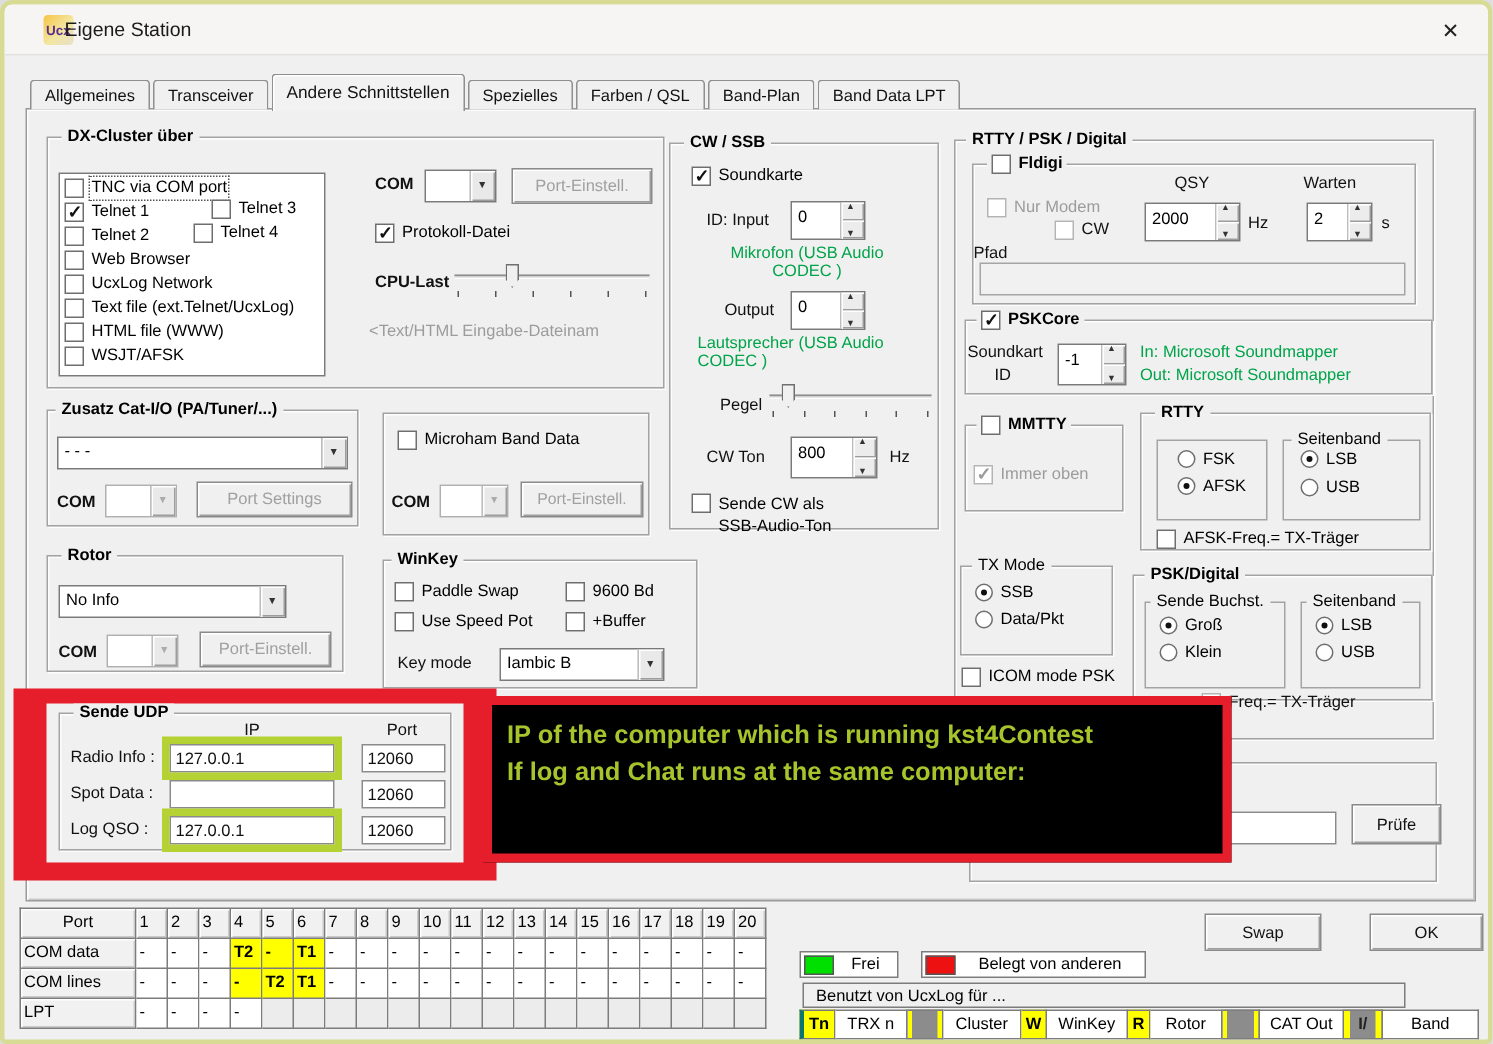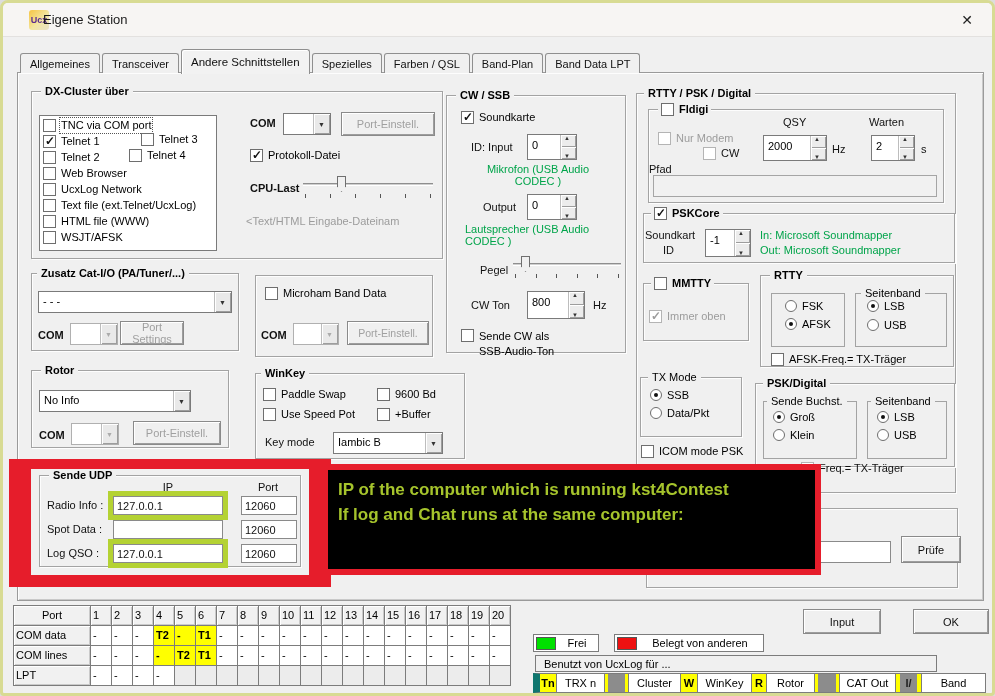--- a/index.html
+++ b/index.html
@@ -85,21 +85,21 @@
   .pt-head { background:#f1f1f1; box-shadow:inset 1px 1px 0 #fff, inset -1px -1px 0 #cacaca; }
   .pt-label { width:77px; background:#f1f1f1; box-shadow:inset 1px 1px 0 #fff, inset -1px -1px 0 #cacaca; }
   .pt-head.pt-label { text-align:center; padding-left:0; }
   .pt-cell.hl { background:#ffff00; font-weight:bold; }
   .pt-cell.off { background:#ececec; }
   
   .lgbox { position:absolute; border:1px solid #7c7c7c; background:#fff; display:flex; align-items:center; font-size:11px; z-index:2; }
   .swatch { width:20px; height:13px; margin-left:2px; border:1px solid #555; flex:none; }
   .lgrow { position:absolute; display:flex; z-index:2; }
   .lgrow .cell { height:20px; border:1px solid #7c7c7c; border-left:none; background:#fff; font-size:11px; padding:3px 0 0 0; text-align:center; overflow:hidden; }
-  .lgrow .cell:first-child { border-left:7px solid #0f766e; }
+  .lgrow .cell:first-child { border-left:3px solid #0f766e; }
   .key-yellow { background:#ffff00 !important; font-weight:bold; }
   .key-gray { background:#8c8c8c !important; box-shadow:inset 3px 0 0 #ffff00, inset -3px 0 0 #ffff00; }
   .key-split { background:#8c8c8c !important; box-shadow:inset 4px 0 0 #ffff00, inset -4px 0 0 #ffff00; color:#222; font-weight:bold; }
 </style>
 </head>
 <body>
 
 <div class="win">
 
   <div class="titlebar">
@@ -192,21 +192,21 @@
   <div class="glabel b" style="left:34px;top:264px">Zusatz Cat-I/O (PA/Tuner/...)</div>
   <div class="dd" style="left:35px;top:288px;width:194px;height:22px">
       <span class="val">- - -</span>
       <span class="dbtn"></span>
     </div>
   <div class="lab b" style="left:35px;top:326px">COM</div>
   <div class="dd dis" style="left:67px;top:320px;width:48px;height:22px">
       <span class="val"></span>
       <span class="dbtn"></span>
     </div>
-  <div class="btn dis" style="left:117px;top:318px;width:64px;height:24px">Port Settings</div>
+  <div class="btn dis" style="left:128px;top:318px;width:104px;height:24px">Port Settings</div>
 
   <div class="grp" style="left:28px;top:367px;width:198px;height:78px"></div>
   <div class="glabel b" style="left:38px;top:361px">Rotor</div>
   <div class="dd" style="left:36px;top:387px;width:152px;height:22px">
       <span class="val">No Info</span>
       <span class="dbtn"></span>
     </div>
   <div class="lab b" style="left:36px;top:426px">COM</div>
   <div class="dd dis" style="left:68px;top:420px;width:48px;height:22px">
       <span class="val"></span>
@@ -576,16 +576,16 @@
     <span class="cell key-yellow" style="width:17px">W</span>
     <span class="cell" style="width:54px">WinKey</span>
     <span class="cell key-yellow" style="width:15px">R</span>
     <span class="cell" style="width:48px">Rotor</span>
     <span class="cell key-gray" style="width:25px"></span>
     <span class="cell" style="width:56px">CAT Out</span>
     <span class="cell key-split" style="width:26px">I/</span>
     <span class="cell" style="width:64px">Band</span>
   </div>
 
-  <div class="btn" style="left:800px;top:606px;width:78px;height:25px">Input</div>
+  <div class="btn" style="left:800px;top:606px;width:78px;height:25px">Swap</div>
   <div class="btn" style="left:910px;top:606px;width:76px;height:25px">OK</div>
 
 </div>
 
 </body></html>

